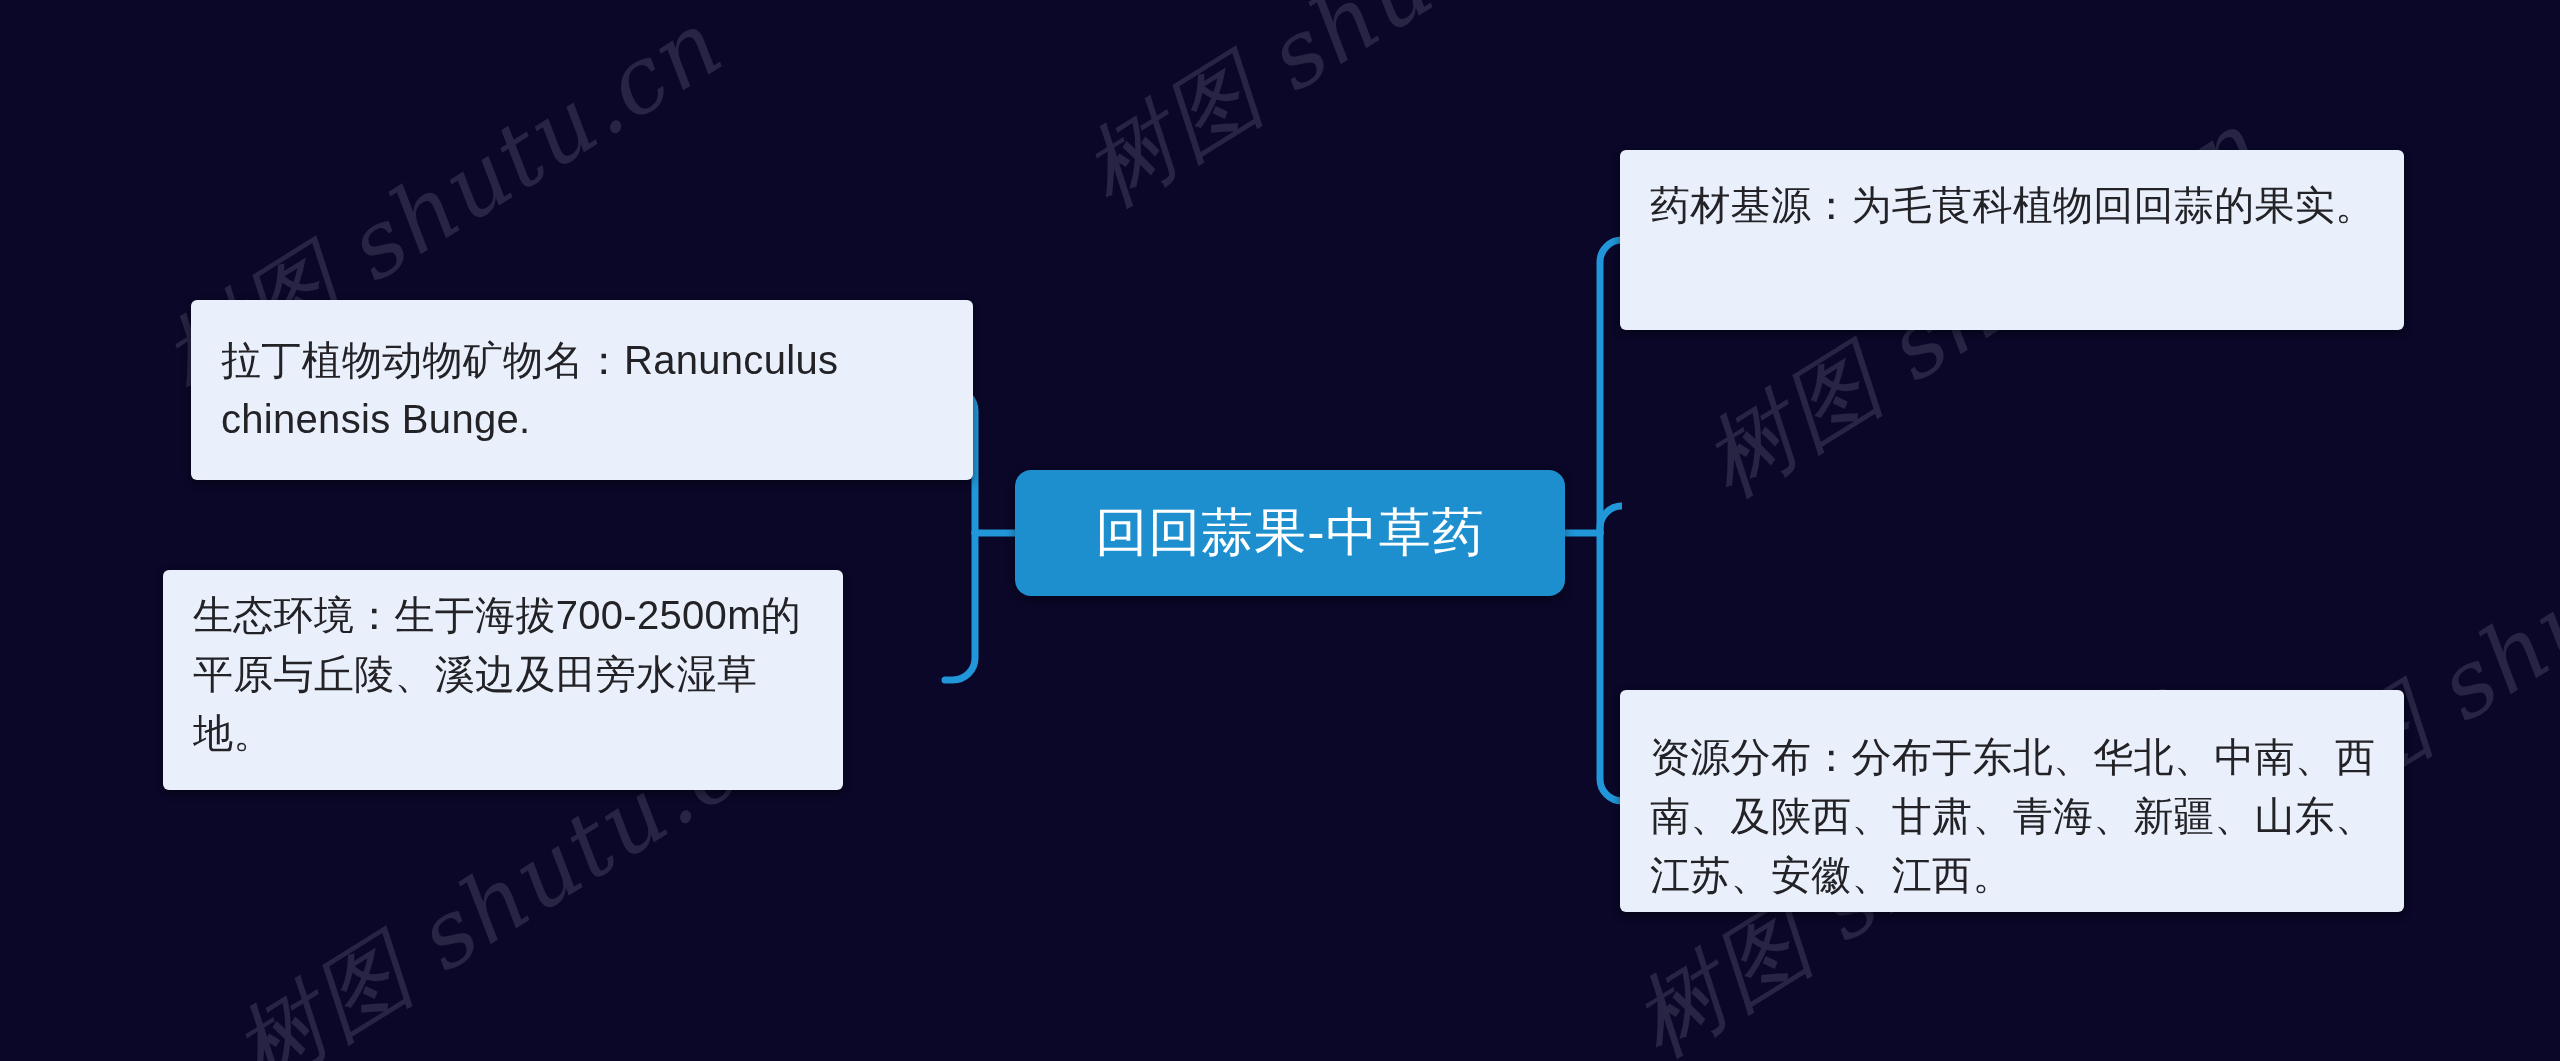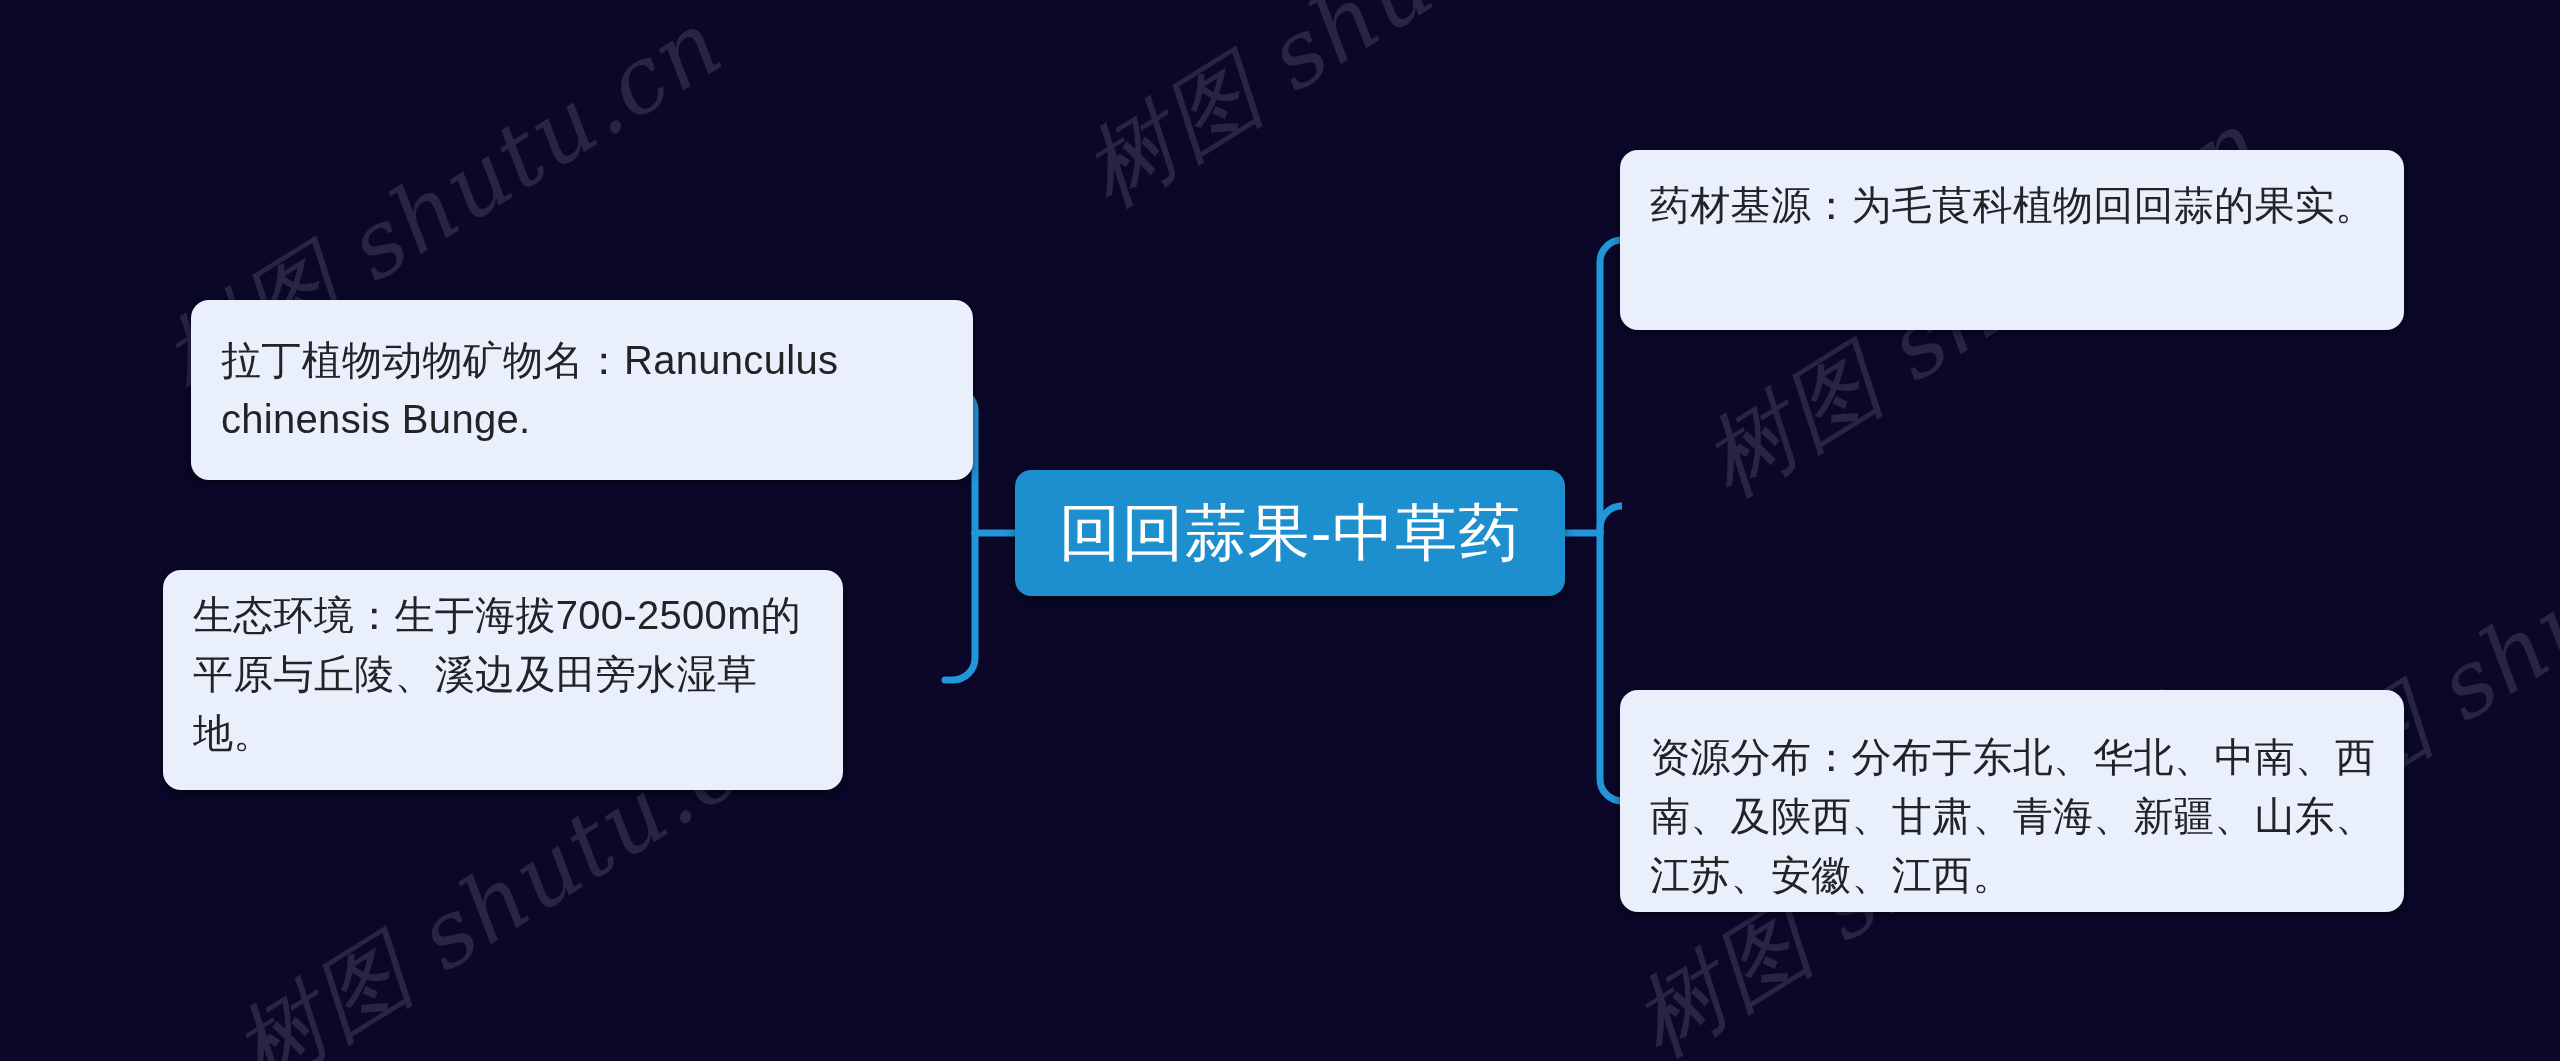--- a/index.html
+++ b/index.html
@@ -51,21 +51,21 @@
   }
 
   
   .node {
     position: absolute;
     z-index: 3;
     box-sizing: border-box;
   }
   .leaf-card {
     background: #eaf0fb;
-    border-radius: 18px;
+    border-radius: 6px;
     box-shadow: 0 3px 9px rgba(0, 0, 0, 0.45);
     display: flex;
     align-items: center;
     padding: 22px 28px 22px 30px;
   }
   .leaf-text {
     font-size: 40px;
     line-height: 1.48;
     color: #232327;
     letter-spacing: 0.3px;
@@ -73,21 +73,21 @@
   }
   #root-node {
     background: #1e8fce;
     border-radius: 16px;
     display: flex;
     align-items: center;
     justify-content: center;
     box-shadow: 0 3px 10px rgba(0, 0, 0, 0.4);
   }
   #root-label {
-    font-size: 62px;
+    font-size: 52px;
     color: #ffffff;
     letter-spacing: 1px;
     white-space: nowrap;
   }
 </style>
 </head>
 <body>
 
 <div id="stage">
 

